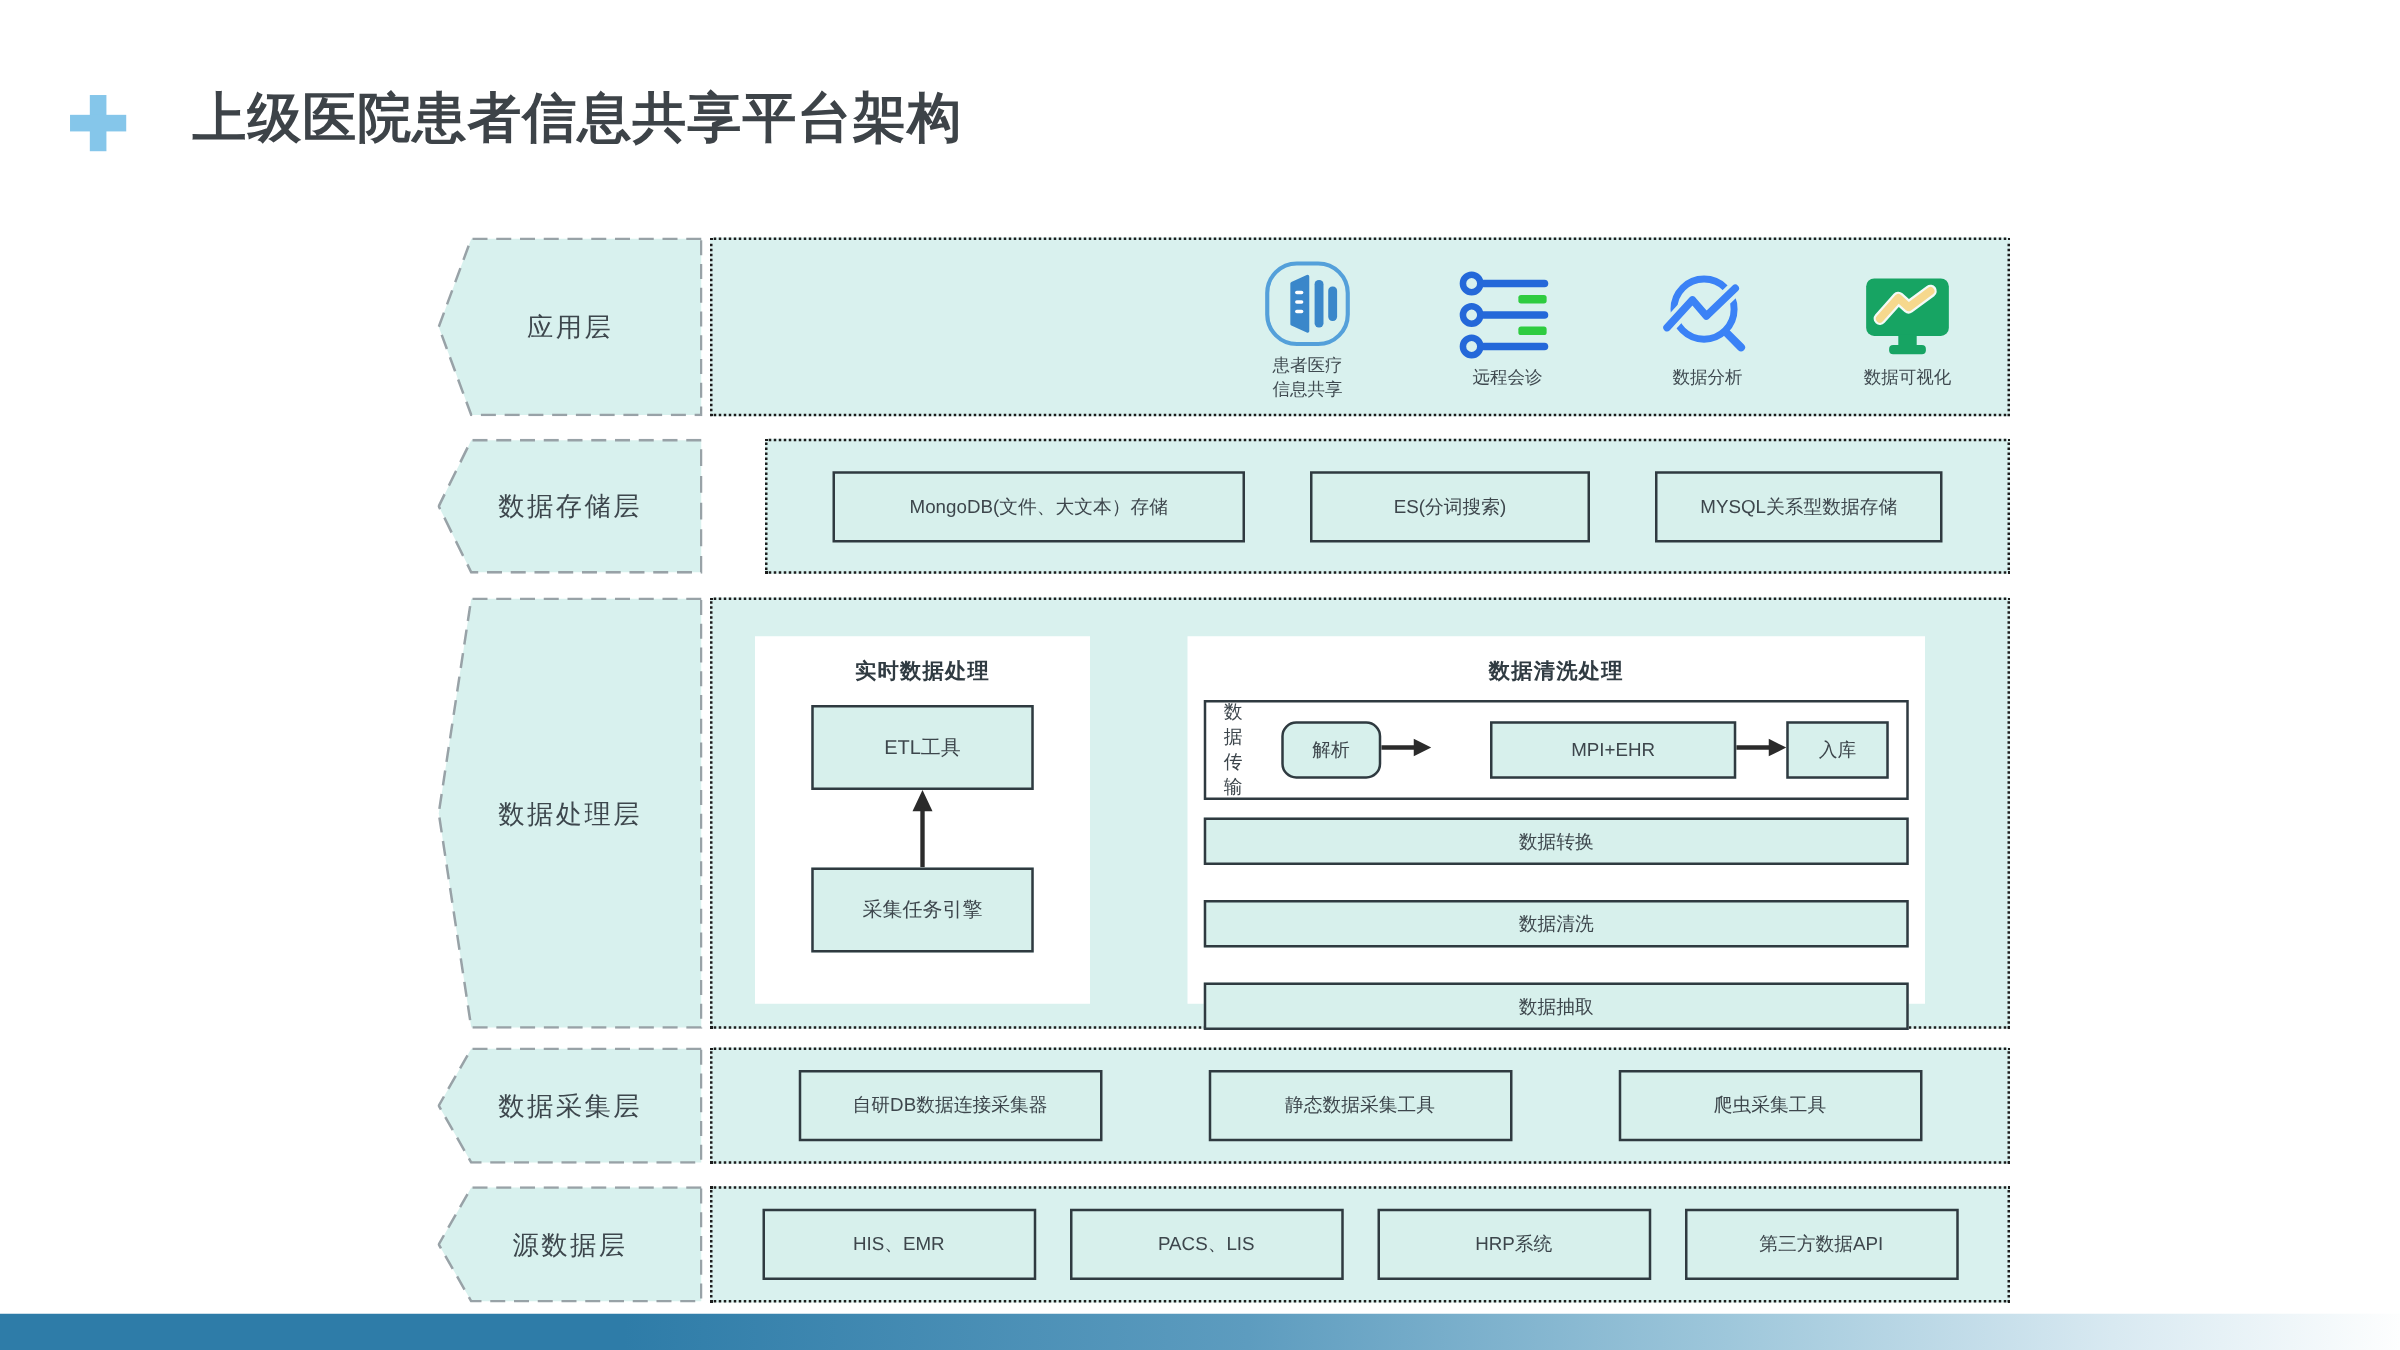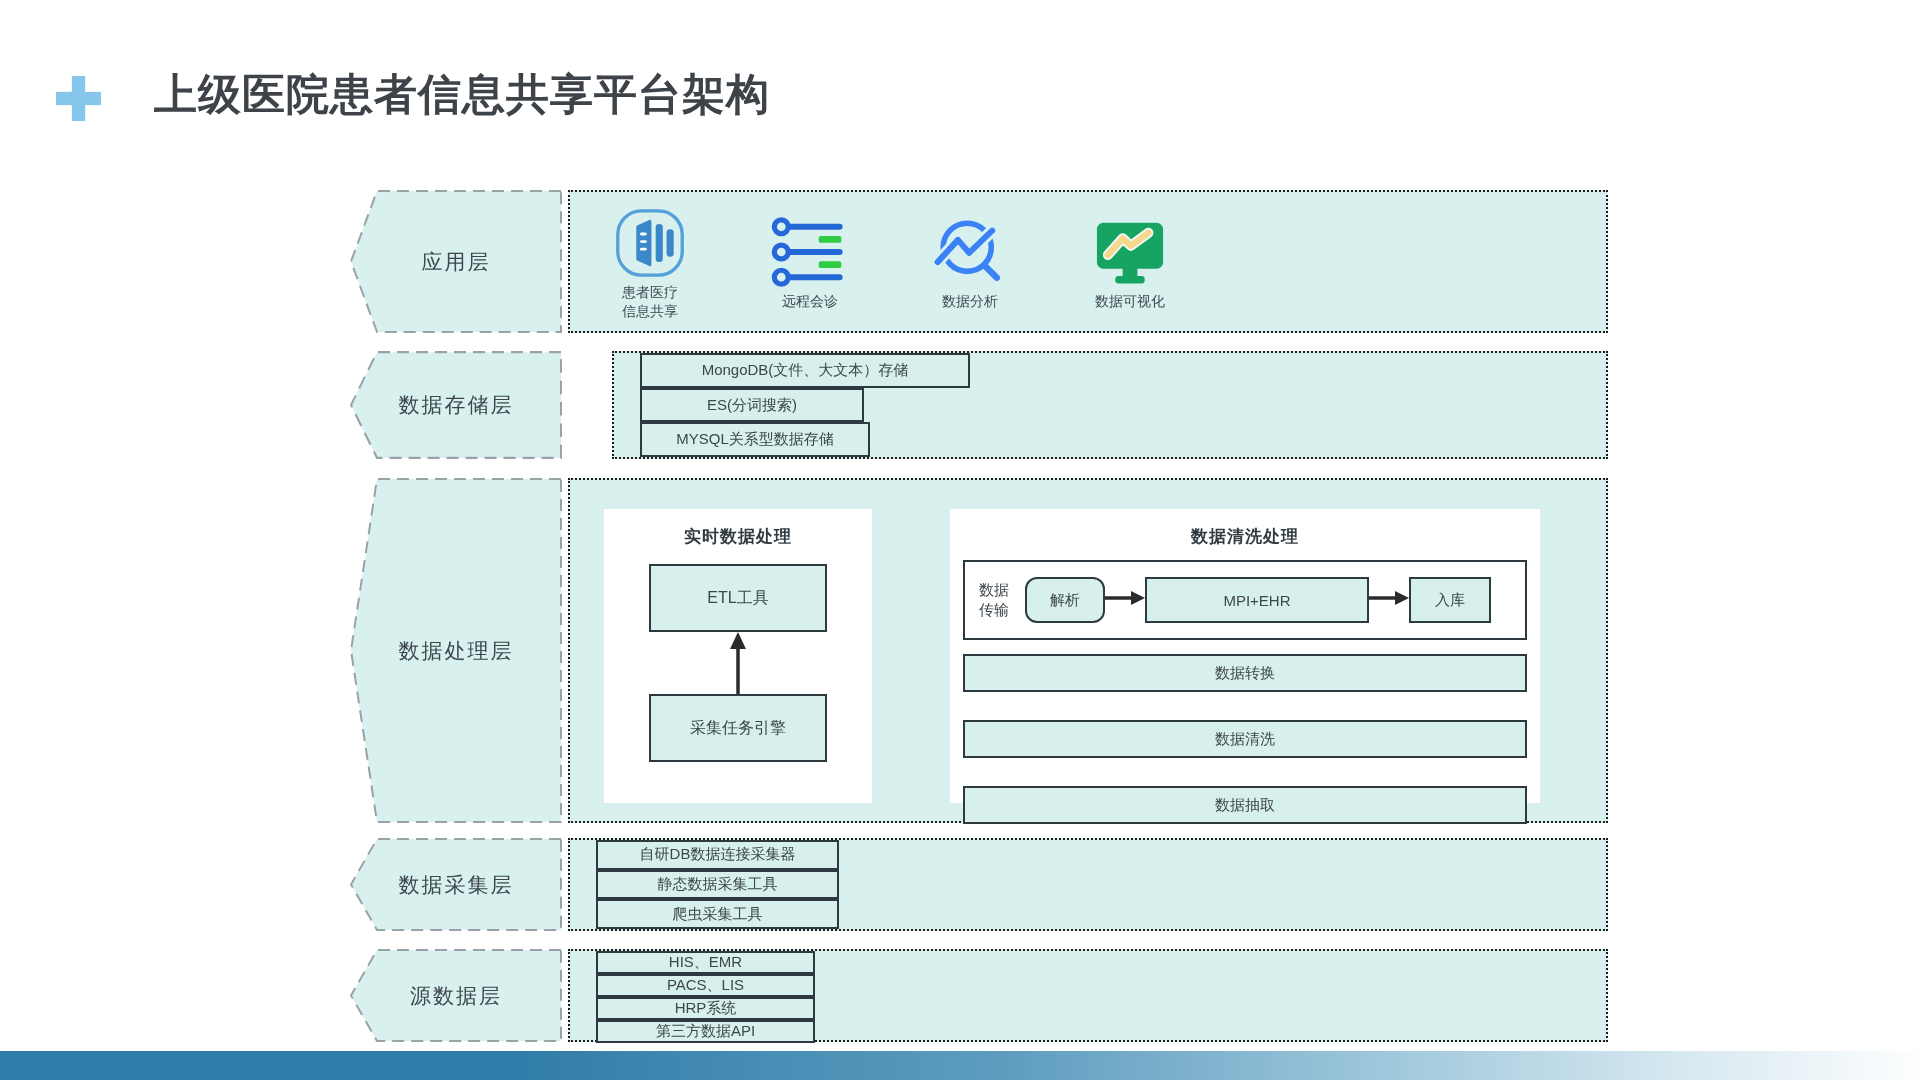--- a/index.html
+++ b/index.html
@@ -14,44 +14,44 @@
   
   .diagram{position:absolute;left:350px;top:190px;width:1258px;display:flex;flex-direction:column;}
   .layer-row{display:flex;width:100%;}
   .layer-label{position:relative;width:212px;flex:0 0 212px;margin-right:6px;display:flex;align-items:center;justify-content:center;font-family:Liberation Serif, serif;}
   .layer-label svg{position:absolute;inset:0;width:100%;height:100%;}
   .layer-label .lbl{position:relative;font-size:21px;color:#3d474d;letter-spacing:2px;}
   .layer-content{flex:1;border:2px dotted #1c1c1c;background:#d9f1ee;position:relative;box-sizing:border-box;}
   .mb18{margin-bottom:18px;} .mb19{margin-bottom:19px;} .mb15{margin-bottom:15px;}
   .h143{height:143px;} .h96{height:108px;gap:44px;} .h345{height:345px;} .h93{height:93px;}
   
-  .apps{display:flex;justify-content:flex-start;align-items:center;height:100%;}
+  .apps{display:flex;justify-content:flex-end;align-items:center;height:100%;}
   .app-item{display:flex;flex-direction:column;align-items:center;width:160px;}
   .app-icon{height:76px;display:flex;align-items:flex-end;justify-content:center;}
   .app-caption{margin-top:4px;font-size:14px;line-height:1.35;color:#3f4a50;text-align:center;white-space:pre-line;}
   
-  .boxrow{display:flex;justify-content:space-around;height:100%;padding:0 26px;flex-direction:column;}
+  .boxrow{display:flex;justify-content:space-around;align-items:center;height:100%;padding:0 26px;}
   .arch-box{background:#d7f0ec;border:2px solid #2f3a40;color:#3d464c;font-size:15px;
     display:flex;align-items:center;justify-content:center;box-sizing:border-box;height:57px;text-align:center;}
   .w330{width:330px;} .w224{width:224px;} .w230{width:230px;} .w243{width:243px;} .w219{width:219px;}
   
   .panel{position:absolute;background:#ffffff;box-sizing:border-box;}
   .panel-realtime{left:34px;top:29px;width:268px;height:294px;display:flex;flex-direction:column;align-items:center;}
   .panel-clean{left:380px;top:29px;width:590px;height:294px;}
   .panel-title{font-size:17px;font-weight:bold;color:#303b42;margin-top:16px;text-align:center;letter-spacing:1px;}
   .etl-box,.engine-box{width:178px;height:68px;background:#d7f0ec;border:2px solid #2f3a40;color:#3d464c;
     font-size:16px;display:flex;align-items:center;justify-content:center;box-sizing:border-box;}
   .etl-box{margin-top:16px;}
   .up-arrow{height:62px;margin:0;}
   .pipeline{margin:12px 13px 0 13px;height:80px;border:2px solid #2f3a40;background:#ffffff;
     display:flex;align-items:center;padding:0 14px;box-sizing:border-box;}
   .transport{font-size:15px;color:#3d464c;line-height:1.35;white-space:pre-line;margin-right:16px;}
   .pipe-box{background:#d7f0ec;border:2px solid #2f3a40;color:#3d464c;font-size:15px;height:46px;
     display:flex;align-items:center;justify-content:center;box-sizing:border-box;}
-  .pw80{width:80px;border-radius:12px;} .pw198{width:224px;} .pw82{width:82px;}
+  .pw80{width:80px;border-radius:12px;} .pw198{width:198px;margin-left:47px;} .pw82{width:82px;}
   .stage-row{margin:14px 13px 0 13px;height:38px;background:#d7f0ec;border:2px solid #2f3a40;color:#3d464c;
     font-size:15px;display:flex;align-items:center;justify-content:center;box-sizing:border-box;}
   .stage-row + .stage-row{margin-top:28px;}
   
   .footer-bar{position:absolute;left:0;bottom:0;width:1920px;height:29px;
     background:linear-gradient(90deg,#2e7ca8 0%,#2e7ca8 26%,#5d9cbf 52%,#9ec7db 72%,#d8e9f1 88%,#fdfefe 100%);}
 </style>
 </head>
 <body>
 

